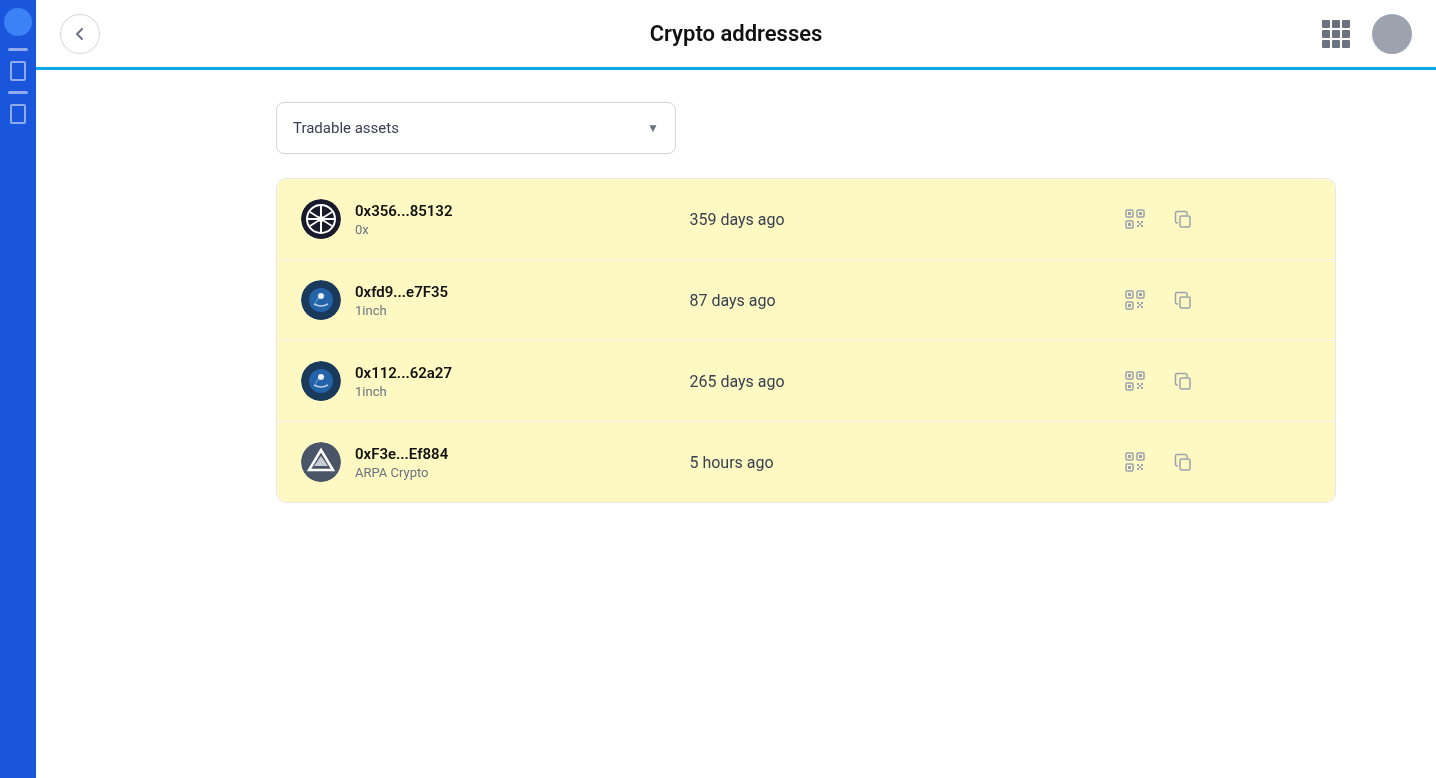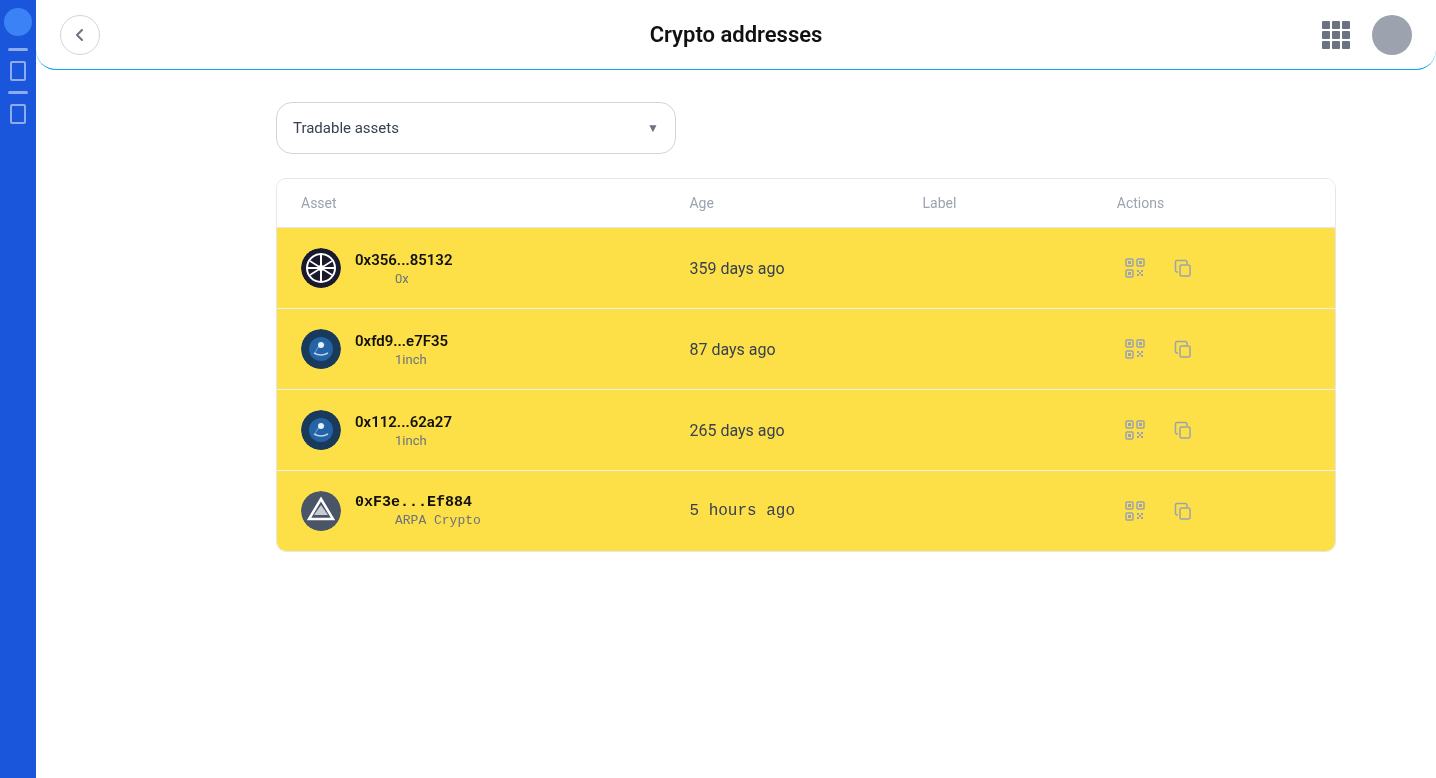--- a/index.html
+++ b/index.html
@@ -49,27 +49,26 @@
     }
 
     
     .header {
       position: fixed;
       top: 0;
       left: 36px;
       right: 0;
       height: 70px;
       background: #fff;
-      border-bottom: 1px solid #0ea5e9;
+      border-bottom: 3px solid #0ea5e9;
       display: flex;
       align-items: center;
       justify-content: space-between;
       padding: 0 24px;
       z-index: 99;
-      border-radius: 20px;
     }
     .header-back-btn {
       width: 40px;
       height: 40px;
       border-radius: 50%;
       border: 1px solid #d1d5db;
       background: #fff;
       display: flex;
       align-items: center;
       justify-content: center;
@@ -134,21 +133,21 @@
     }
 
     
     .dropdown-wrapper {
       margin-bottom: 24px;
     }
     .dropdown {
       width: 400px;
       height: 52px;
       border: 1px solid #d1d5db;
-      border-radius: 16px;
+      border-radius: 8px;
       display: flex;
       align-items: center;
       justify-content: space-between;
       padding: 0 16px;
       cursor: pointer;
       background: #fff;
       font-size: 15px;
       color: #374151;
     }
     .dropdown-arrow {
@@ -173,25 +172,24 @@
       font-size: 14px;
       color: #9ca3af;
       font-weight: 400;
     }
     .table-row {
       display: grid;
       grid-template-columns: 2fr 1.2fr 1fr 1fr;
       padding: 20px 24px;
       border-bottom: 1px solid #f0f0f0;
       align-items: center;
-      background: #fde047;
+      background: #fef9c3;
     }
     .table-row:last-child {
       border-bottom: none;
-      font-family: Liberation Mono, monospace;
     }
     .asset-cell {
       display: flex;
       align-items: center;
       gap: 14px;
     }
     .asset-icon {
       width: 40px;
       height: 40px;
       border-radius: 50%;
@@ -208,21 +206,20 @@
     .asset-info {}
     .asset-address {
       font-size: 15px;
       font-weight: 600;
       color: #111;
     }
     .asset-network {
       font-size: 13px;
       color: #6b7280;
       margin-top: 2px;
-      margin-left: 40px;
     }
     .age-cell {
       font-size: 16px;
       color: #374151;
     }
     .label-cell {
       font-size: 14px;
       color: #374151;
     }
     .actions-cell {
@@ -282,26 +279,20 @@
 
     <div class="dropdown-wrapper">
       <div class="dropdown">
         <span>Tradable assets</span>
         <span class="dropdown-arrow">▼</span>
       </div>
     </div>
 
     <div class="table-container">
 
-      <div class="table-header">
-        <div class="table-header-cell">Asset</div>
-        <div class="table-header-cell">Age</div>
-        <div class="table-header-cell">Label</div>
-        <div class="table-header-cell">Actions</div>
-      </div>
 
       <div class="table-row">
         <div class="asset-cell">
           <div class="asset-icon">
             <svg viewBox="0 0 40 40" xmlns="http://www.w3.org/2000/svg">
               <circle cx="20" cy="20" r="20" fill="#1a1a2e"></circle>
               <circle cx="20" cy="20" r="14" fill="none" stroke="#fff" stroke-width="2"></circle>
               <line x1="20" y1="6" x2="20" y2="34" stroke="#fff" stroke-width="2"></line>
               <line x1="6" y1="20" x2="34" y2="20" stroke="#fff" stroke-width="2"></line>
               <circle cx="20" cy="20" r="3" fill="#fff"></circle>

